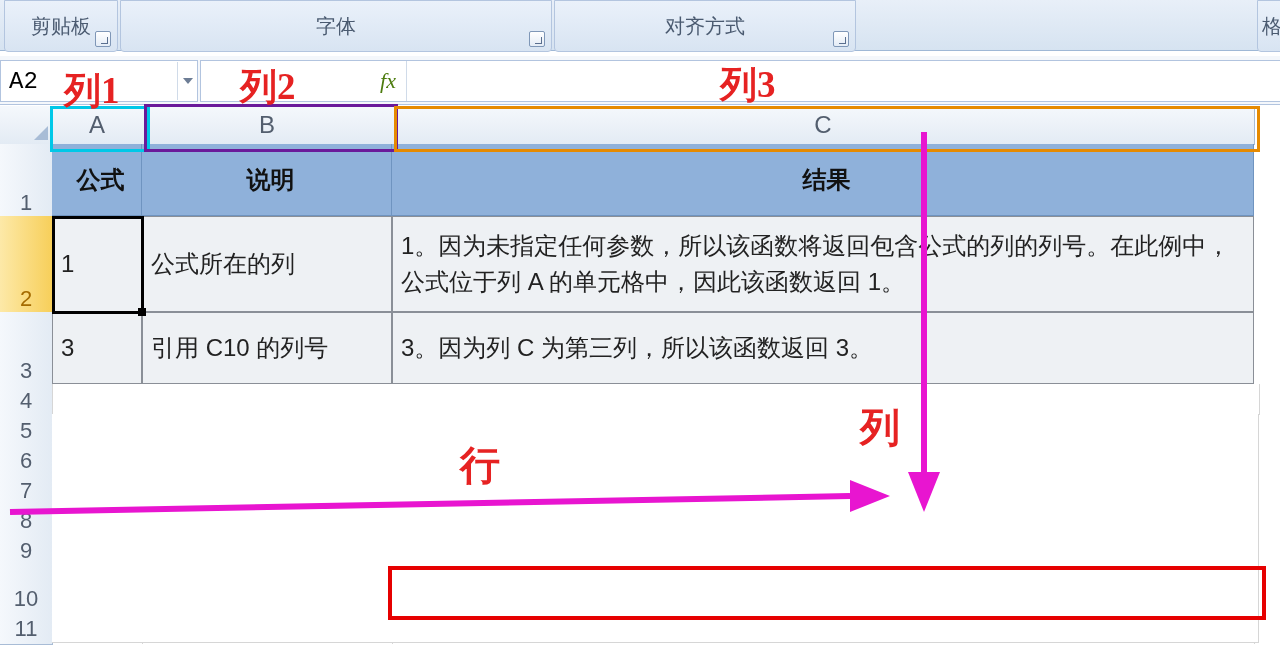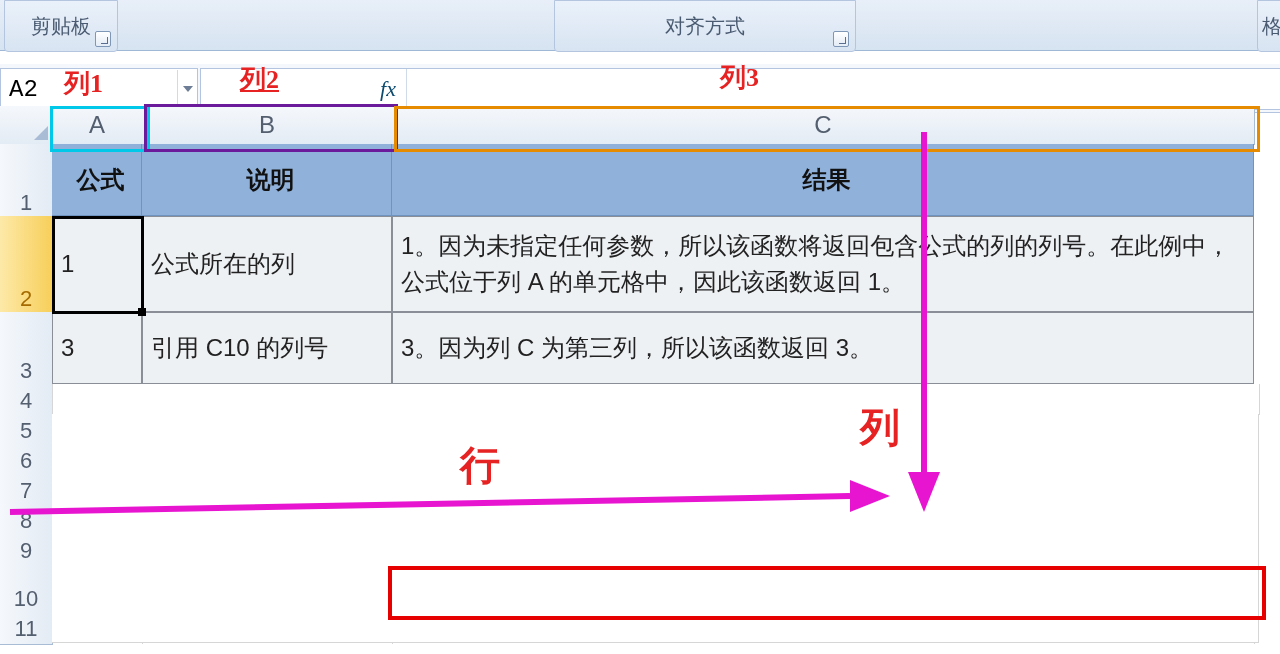--- a/index.html
+++ b/index.html
@@ -10,28 +10,28 @@
   .rgroup{position:absolute;top:0;height:50px;border:1px solid #b3c5df;border-radius:0 0 4px 4px;background:linear-gradient(#eaf1fa,#d8e4f2);display:flex;align-items:center;justify-content:center;font-size:20px;color:#4a5a70;}
   .rgroup .dlg{position:absolute;right:6px;bottom:4px;width:14px;height:14px;border:1px solid #7f97b7;border-radius:2px;background:linear-gradient(#fff,#e4ecf6);}
   .rgroup .dlg::after{content:"";position:absolute;right:2px;bottom:2px;width:6px;height:6px;border-right:1px solid #5a6f8f;border-bottom:1px solid #5a6f8f;}
   .rgroup.clip{left:4px;width:112px;}
   .rgroup.font{left:120px;width:430px;}
   .rgroup.align{left:554px;width:300px;}
   .rgroup.number{left:858px;width:395px;}
   .rgroup.fmt{left:1257px;width:23px;justify-content:flex-start;padding-left:4px;}
 
   
-  .fbar{position:absolute;left:0;top:64px;width:1280px;height:48px;background:#f4f7fb;border-bottom:1px solid #b2c4df;}
+  .fbar{position:absolute;left:0;top:56px;width:1280px;height:48px;background:#f4f7fb;border-bottom:1px solid #b2c4df;}
   .namebox{position:absolute;left:0;top:4px;width:196px;height:40px;border:1px solid #b2c4df;background:#fff;display:flex;align-items:center;}
   .namebox input{border:none;width:160px;height:36px;font-size:24px;padding:0 8px;font-family:Consolas,Courier,monospace;outline:none;}
   .namebox .dd{width:20px;height:38px;border-left:1px solid #d0dbe9;display:flex;align-items:center;justify-content:center;}
   .namebox .dd svg{width:10px;height:6px;}
   .fxwrap{position:absolute;left:200px;top:4px;width:1080px;height:40px;border:1px solid #b2c4df;background:#fff;display:flex;align-items:center;}
   .fxicons{width:195px;height:40px;display:flex;align-items:center;justify-content:flex-end;border-right:1px solid #d0dbe9;padding-right:10px;}
-  .fxicons span{font-style:italic;font-family:"Times New Roman",serif;font-size:22px;color:#0c4a6e;}
+  .fxicons span{font-style:italic;font-family:"Times New Roman",serif;font-size:22px;color:#4d7c0f;}
   .fxinput{flex:1;font-size:24px;font-family:Consolas,"Courier New",monospace;padding-left:12px;color:#333;}
 
   
   .grid{position:absolute;left:0;top:106px;width:1280px;height:548px;}
   .selectall{position:absolute;left:0;top:0;width:52px;height:38px;background:linear-gradient(#f5f8fc,#e3ebf4);border-right:1px solid #a8bcd6;border-bottom:1px solid #a8bcd6;}
   .selectall::after{content:"";position:absolute;right:4px;bottom:4px;border-left:14px solid transparent;border-bottom:14px solid #a8bcd6;}
 
   .colhdr{position:absolute;top:0;height:38px;background:linear-gradient(#f5f8fc,#e3ebf4);border-right:1px solid #a8bcd6;border-bottom:1px solid #a8bcd6;display:flex;align-items:center;justify-content:center;font-size:24px;color:#535e6e;}
   .colhdr.A{left:52px;width:90px;}
   .colhdr.B{left:142px;width:250px;}
@@ -68,35 +68,39 @@
   
   .plain{position:absolute;left:52px;border-right:1px solid #d6d6d6;border-bottom:1px solid #d6d6d6;background:#fff;}
   .plain.cAend{width:1206px;} 
   .vline{position:absolute;top:278px;height:260px;width:1px;background:#d6d6d6;}
 
   
   .selcell{position:absolute;border:3px solid #000;box-sizing:border-box;z-index:5;pointer-events:none;}
   .selcell::after{content:"";position:absolute;right:-5px;bottom:-5px;width:8px;height:8px;background:#000;}
 
   
-  .anno{position:absolute;font-size:26px;font-weight:bold;color:#e62222;font-family:"SimSun","STSong",serif;z-index:40;pointer-events:none;}
+  .anno{position:absolute;font-size:37px;font-weight:bold;color:#e62222;font-family:"SimSun","STSong",serif;z-index:40;pointer-events:none;}
   .box-cyan{position:absolute;border:3px solid #00c8e8;z-index:30;pointer-events:none;}
   .box-purple{position:absolute;border:3px solid #6a1a9a;z-index:30;pointer-events:none;}
   .box-orange{position:absolute;border:3px solid #e68a00;z-index:30;pointer-events:none;}
   .box-red{position:absolute;border:4px solid #e60000;z-index:30;pointer-events:none;}
 
   .arrow{position:absolute;z-index:35;pointer-events:none;}
   .arrow svg{overflow:visible;}
 </style>
 </head>
 <body>
 
 <div class="ribbon">
   <div class="rgroup clip">
       <span>剪贴板</span>
+      <span class="dlg"></span>
+    </div>
+  <div class="rgroup font">
+      <span>字体</span>
       <span class="dlg"></span>
     </div>
   <div class="rgroup align">
       <span>对齐方式</span>
       <span class="dlg"></span>
     </div>
   <div class="rgroup fmt">
       <span>格</span>
     </div>
 </div>
@@ -165,21 +169,21 @@
   <div class="plain cAend r11" style="left:52px;height:30px;"></div>
 
   <div class="selcell" style="left:52px;top:110px;width:92px;height:98px;"></div>
 </div>
 
 <div class="box-cyan" style="left:50px;top:106px;width:94px;height:40px;"></div>
 <div class="box-purple" style="left:144px;top:104px;width:248px;height:42px;"></div>
 <div class="box-orange" style="left:394px;top:106px;width:860px;height:40px;"></div>
 
 <div class="anno" style="left:64px;top:66px;">列1</div>
-<div class="anno" style="left:240px;top:62px;text-decoration:underline;">列2</div>
+<div class="anno" style="left:240px;top:62px;">列2</div>
 <div class="anno" style="left:720px;top:60px;">列3</div>
 
 <div class="anno" style="left:460px;top:438px;font-size:40px;">行</div>
 <div class="anno" style="left:860px;top:400px;font-size:40px;">列</div>
 
 <div class="arrow" style="left:10px;top:486px;width:880px;height:40px;">
   <svg width="880" height="40">
     <line x1="0" y1="26" x2="840" y2="10" stroke="#e815d0" stroke-width="6"></line>
     <polygon points="840,-6 880,10 840,26" fill="#e815d0"></polygon>
   </svg>

